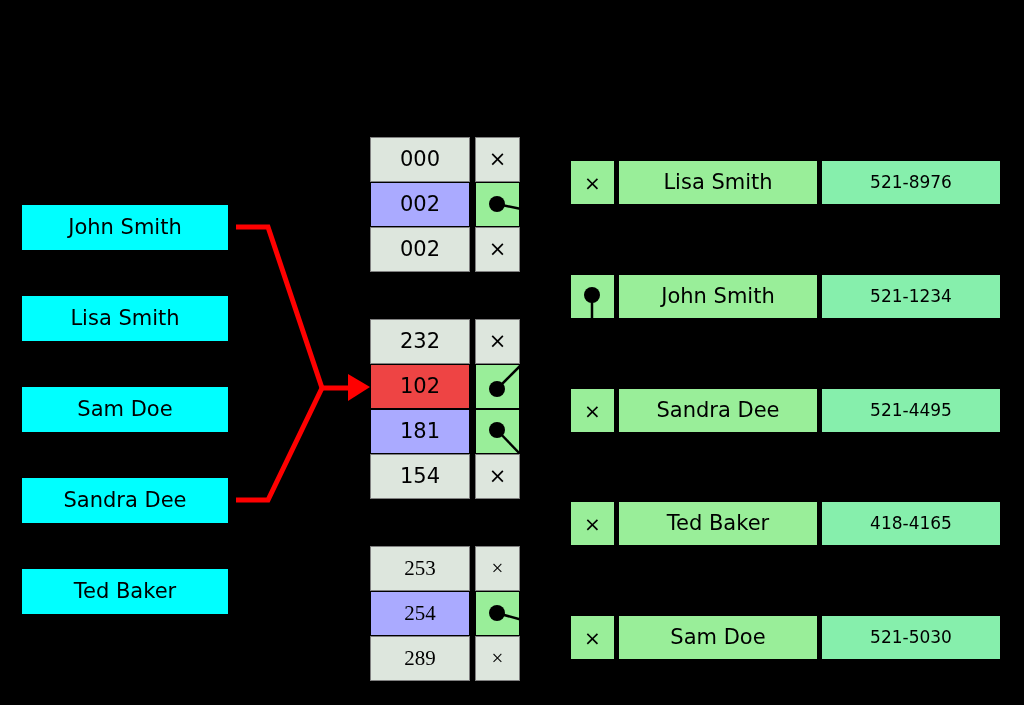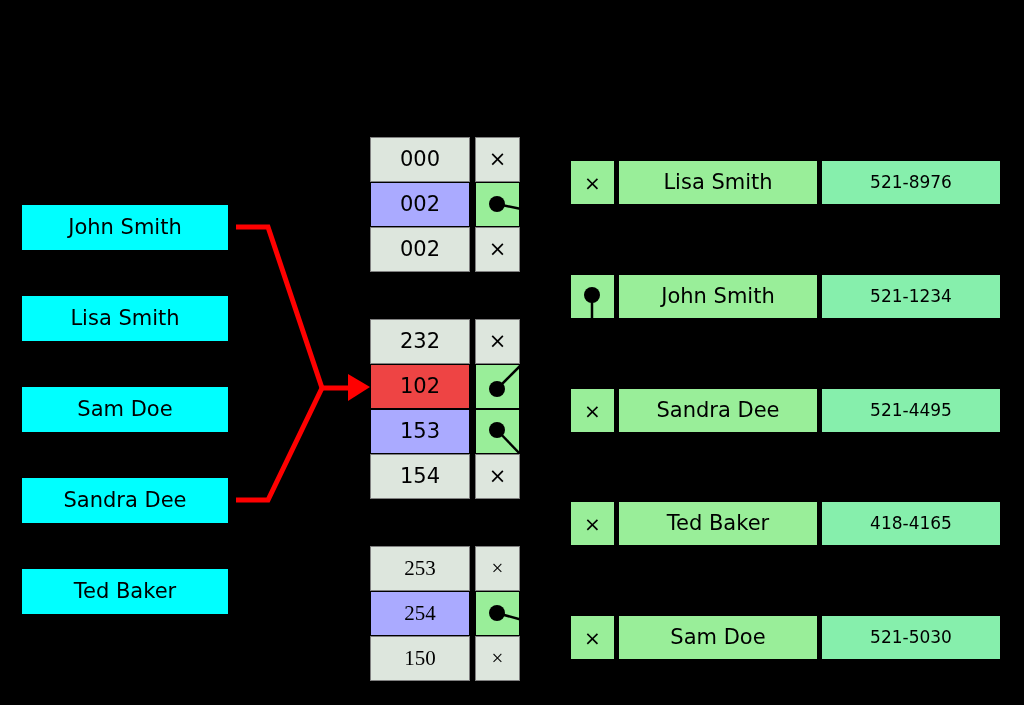--- a/index.html
+++ b/index.html
@@ -240,21 +240,21 @@
       <div class="bucket-slot filled">
         <svg class="slot-dot-svg" viewBox="0 0 45 45">
           <line x1="21" y1="24" x2="46" y2="-1" stroke="#000" stroke-width="2.5"></line>
           <circle cx="21" cy="24" r="8" fill="#000"></circle>
         </svg>
       </div>
     </div>
 
     <div class="bucket-row">
       <div class="bucket-index highlight-purple">
-        <span>153</span>
+        <span>181</span>
       </div>
       <div class="bucket-slot filled">
         <svg class="slot-dot-svg" viewBox="0 0 45 45">
           <line x1="21" y1="20" x2="46" y2="46" stroke="#000" stroke-width="2.5"></line>
           <circle cx="21" cy="20" r="8" fill="#000"></circle>
         </svg>
       </div>
     </div>
 
     <div class="bucket-row">
@@ -285,21 +285,21 @@
       <div class="bucket-slot filled">
         <svg class="slot-dot-svg" viewBox="0 0 45 45">
           <line x1="21" y1="21" x2="50" y2="29" stroke="#000" stroke-width="2.5"></line>
           <circle cx="21" cy="21" r="8" fill="#000"></circle>
         </svg>
       </div>
     </div>
 
     <div class="bucket-row">
       <div class="bucket-index">
-        <span>150</span>
+        <span>289</span>
       </div>
       <div class="bucket-slot">
         <span class="slot-null">×</span>
       </div>
     </div>
   </div>
 
   <div>
 
     <div class="record-box" style="top:160px;">

